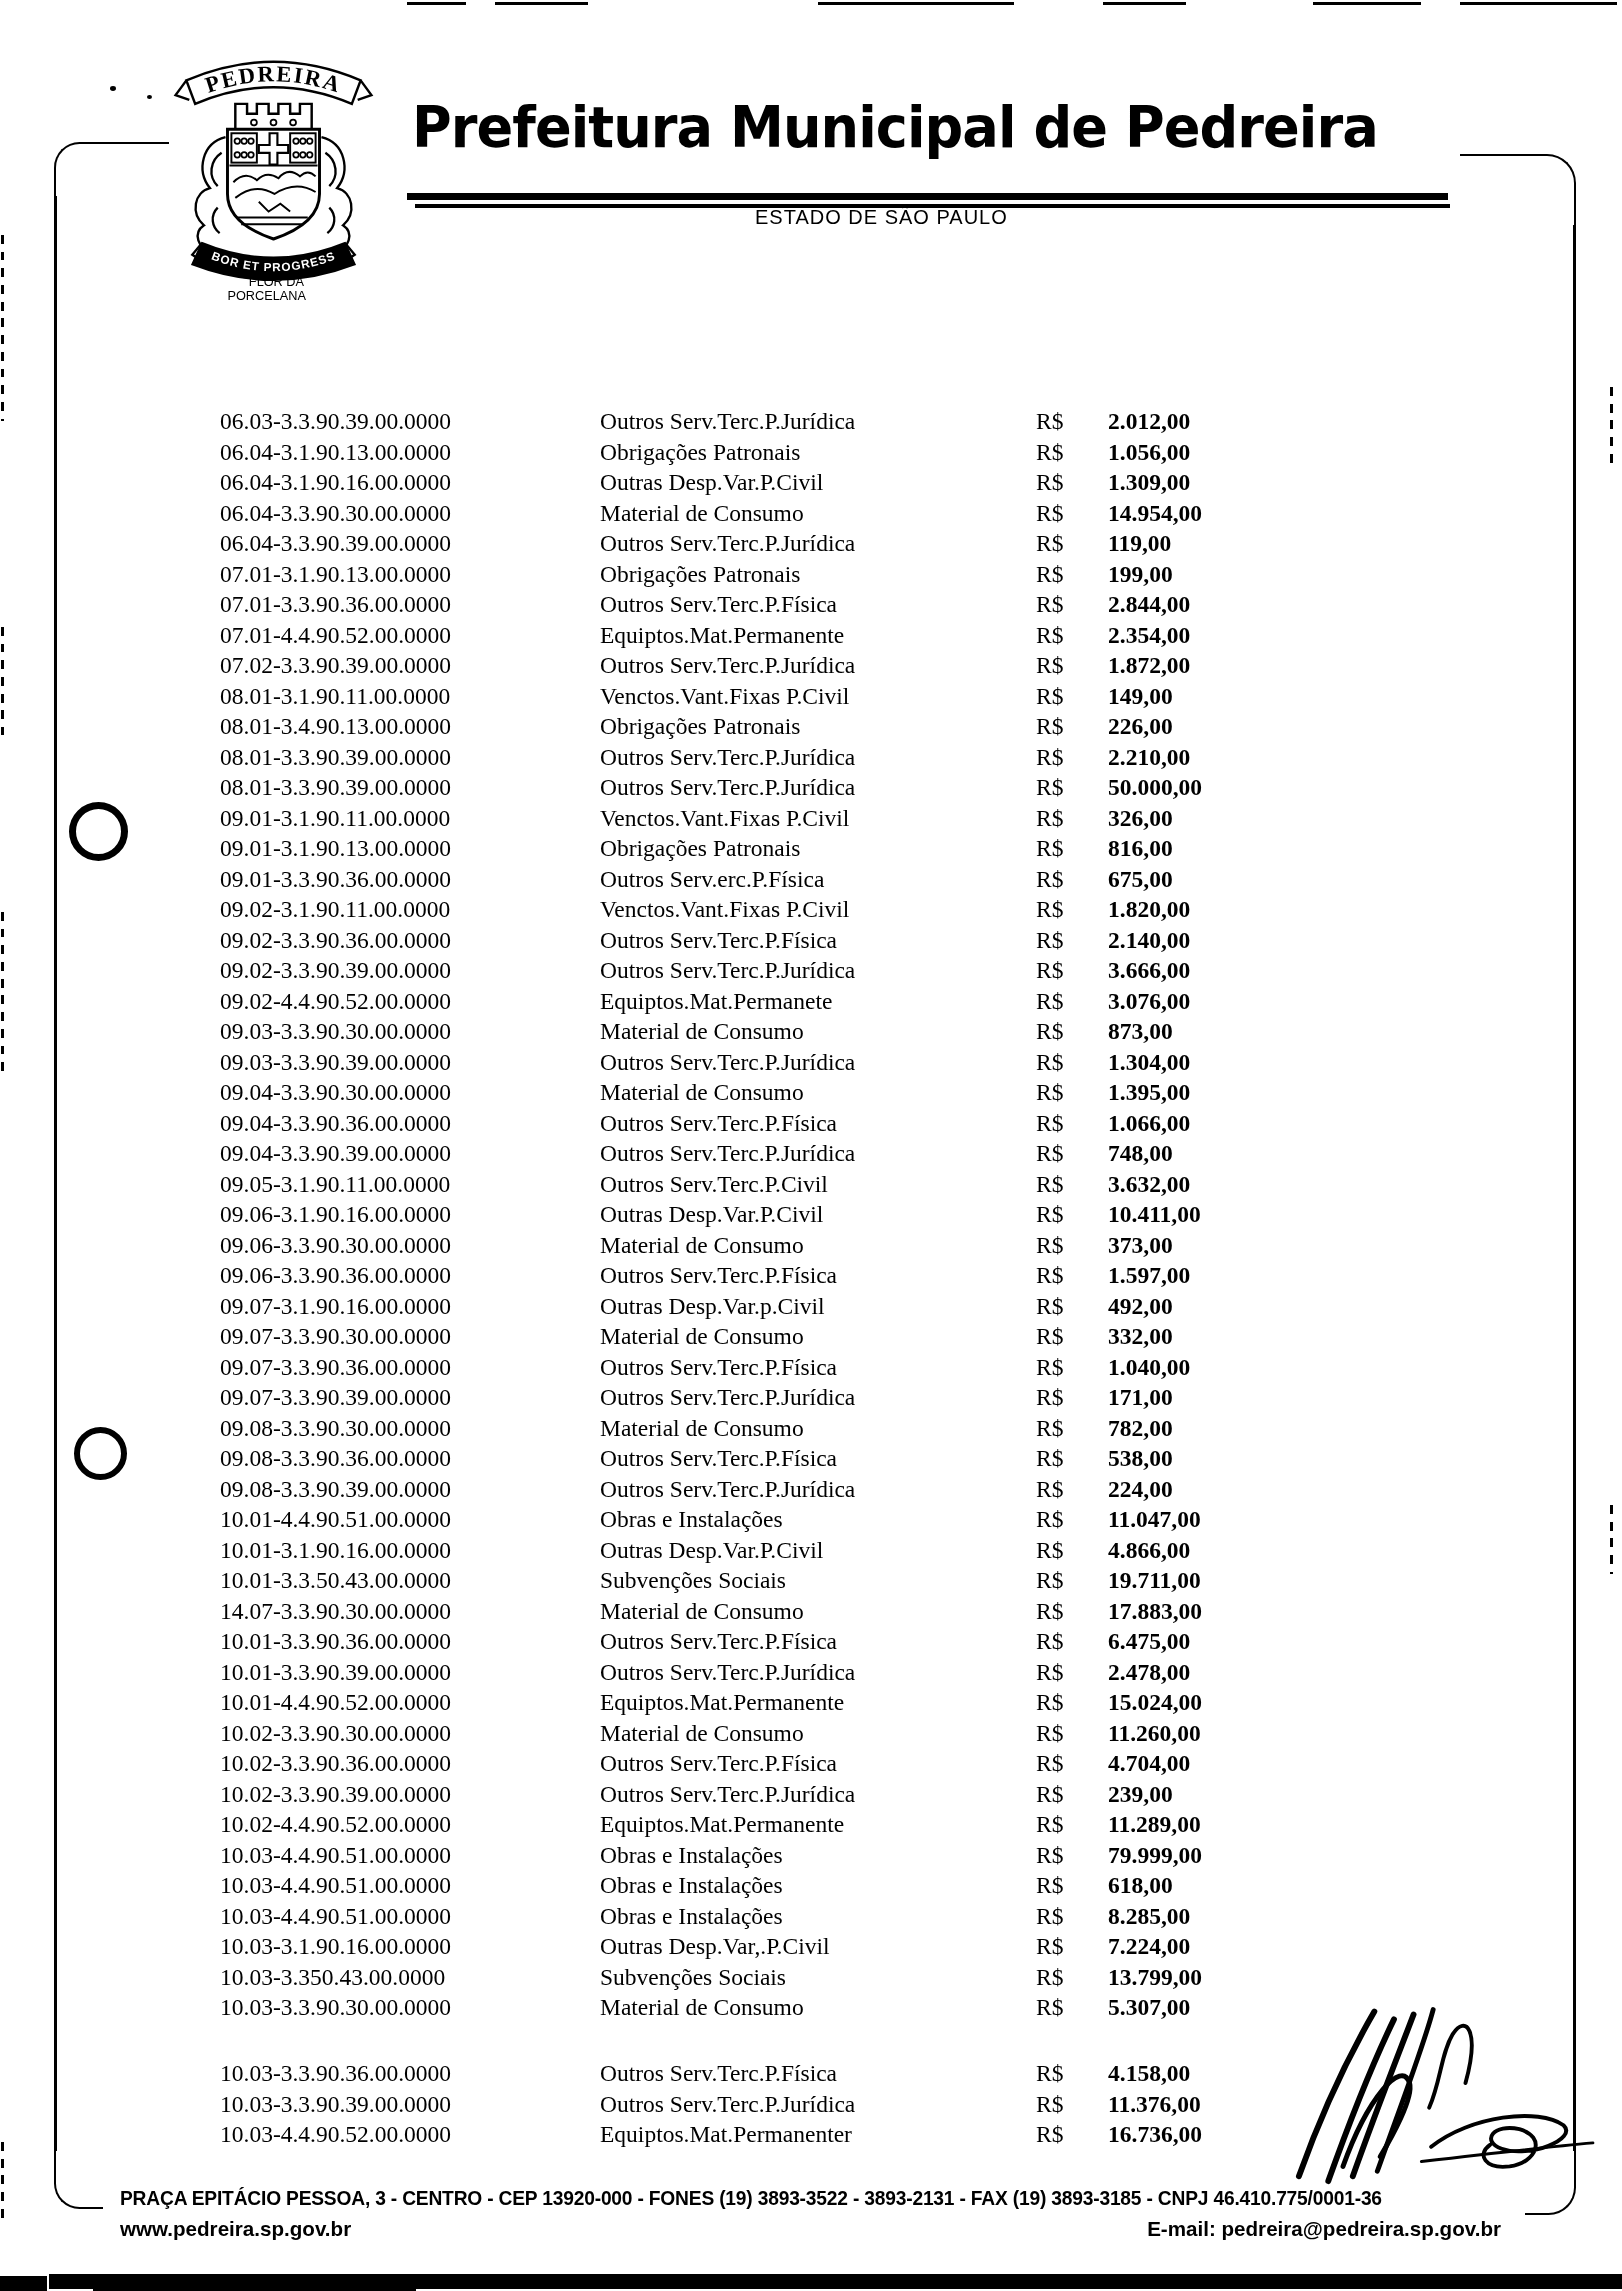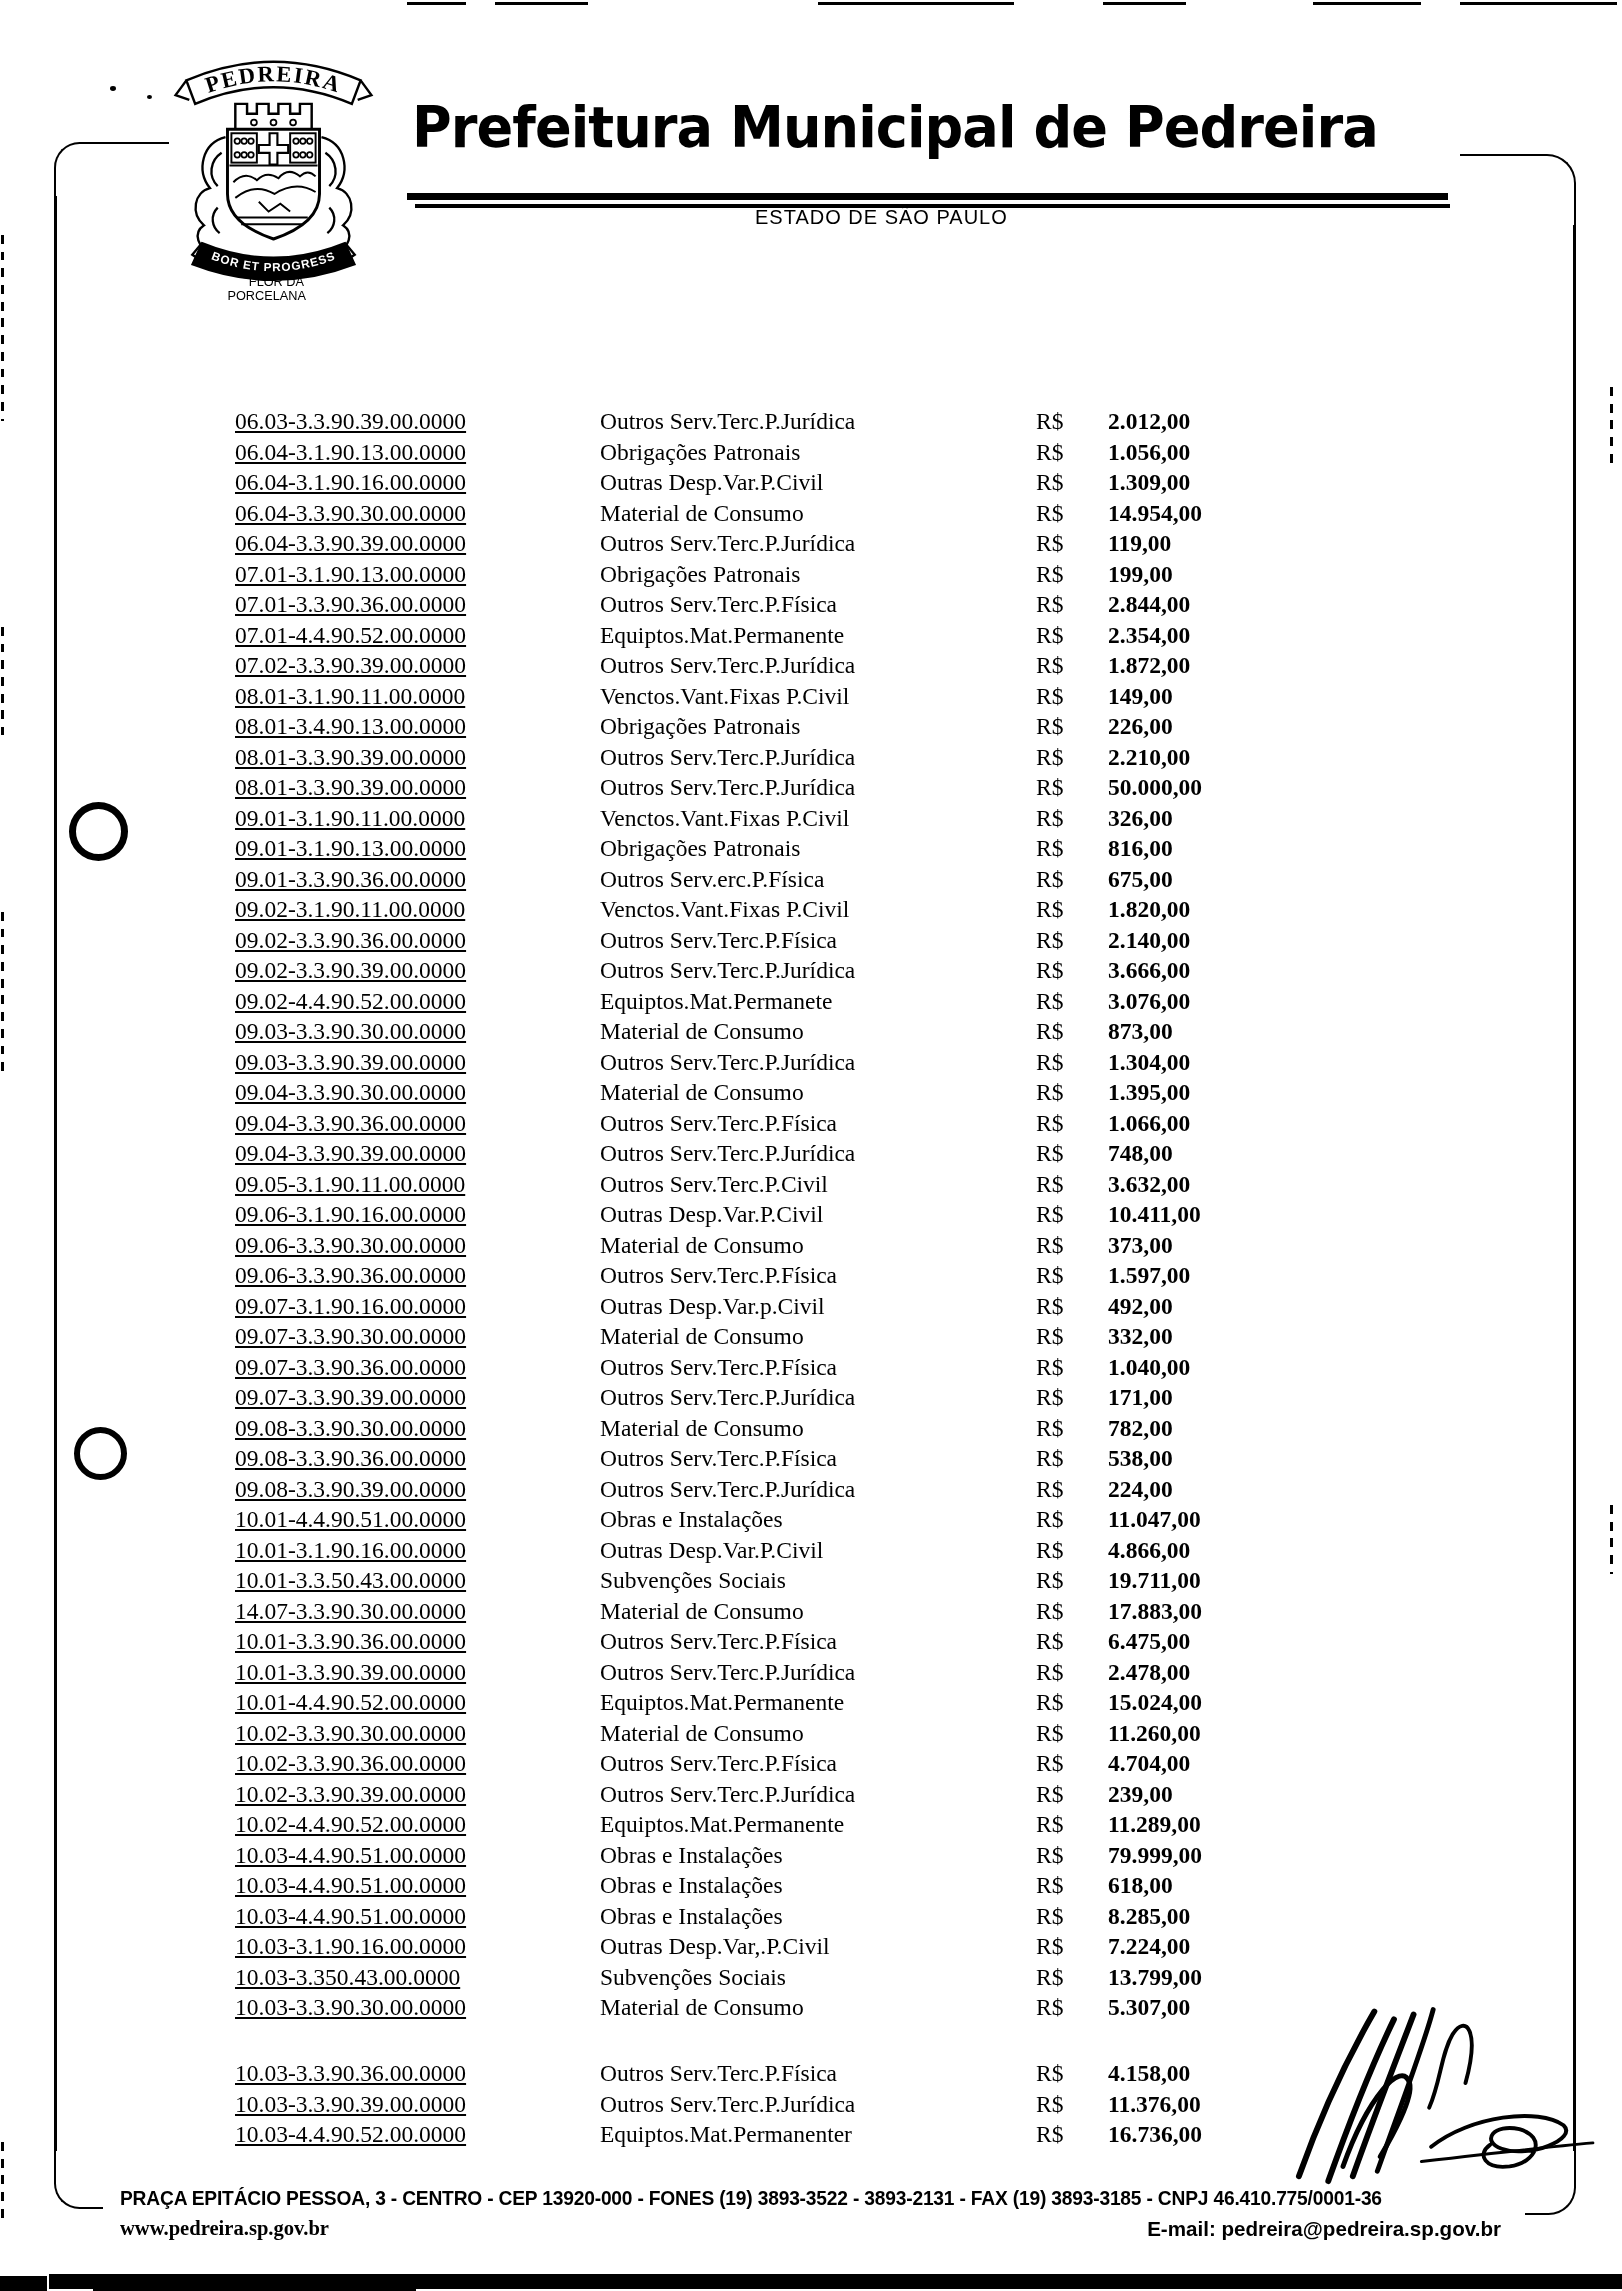--- a/index.html
+++ b/index.html
@@ -34,33 +34,33 @@
   .uline2{position:absolute;left:415px;top:204px;width:1035px;height:3.9px;background:#000;}
   .subtitle{
     position:absolute;left:755px;top:206px;white-space:nowrap;
     font-family:"Liberation Sans",sans-serif;font-size:20px;letter-spacing:1px;
   }
   
   .rows{position:absolute;left:0;width:1622px;}
   .rows-main{top:406px;}
   .rows-tail{top:2058px;}
   .row{position:relative;height:30.5px;line-height:30.5px;font-size:23.5px;}
-  .row .code{position:absolute;left:235px;white-space:nowrap;text-decoration:underline;}
+  .row .code{position:absolute;left:220px;white-space:nowrap;}
   .row .desc{position:absolute;left:600px;white-space:nowrap;text-align:center;}
   .row .cur{position:absolute;left:1036px;white-space:nowrap;}
   .row .val{position:absolute;left:1108px;width:162px;text-align:left;white-space:nowrap;font-weight:bold;}
   
   .sig{position:absolute;left:1284px;top:1990px;width:314px;height:196px;}
   
   .foot1{
     position:absolute;left:120px;top:2187px;white-space:nowrap;
     font-family:"Liberation Sans",sans-serif;font-weight:bold;font-size:20px;
     letter-spacing:-0.2px;transform:scaleX(0.96);transform-origin:left top;
   }
-  .footweb{position:absolute;left:120px;top:2217px;font-family:Liberation Serif, serif;font-weight:bold;font-size:20.6px;}
+  .footweb{position:absolute;left:120px;top:2217px;font-family:Liberation Sans, sans-serif;font-weight:bold;font-size:20.6px;}
   .footmail{position:absolute;right:121px;top:2217px;font-family:"Liberation Sans",sans-serif;font-weight:bold;font-size:20.6px;}
 </style>
 </head>
 <body>
 
 <div class="page">
 
   <div class="fr fr-tl"></div>
   <div class="fr fr-left"></div>
   <div class="fr fr-bl"></div>

